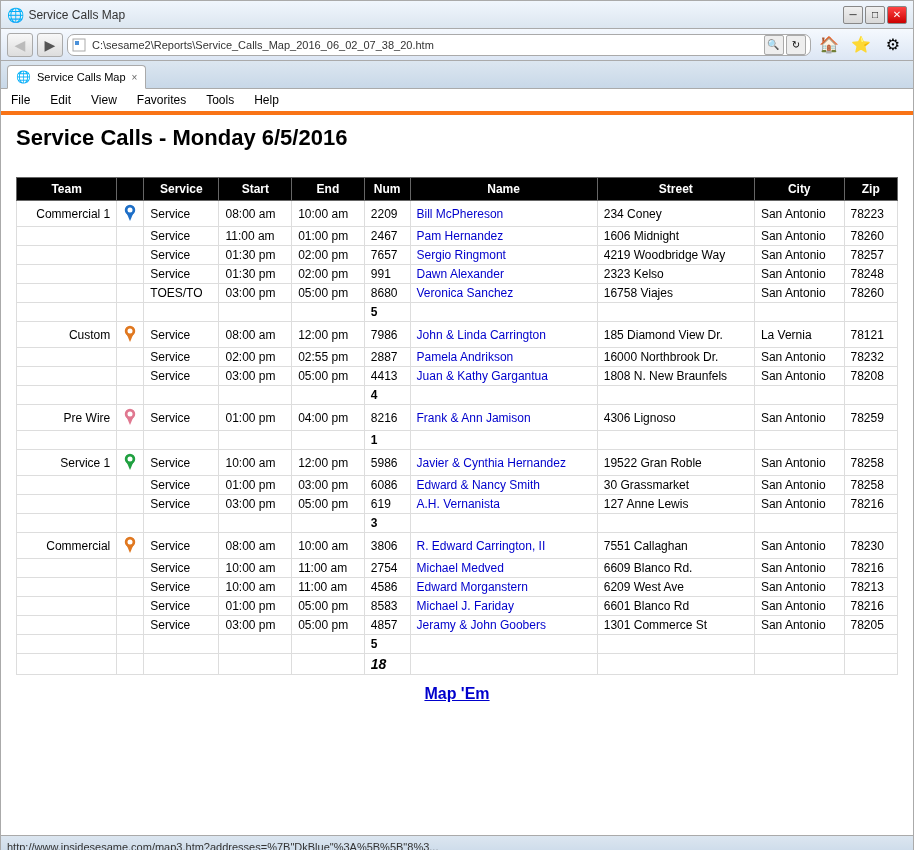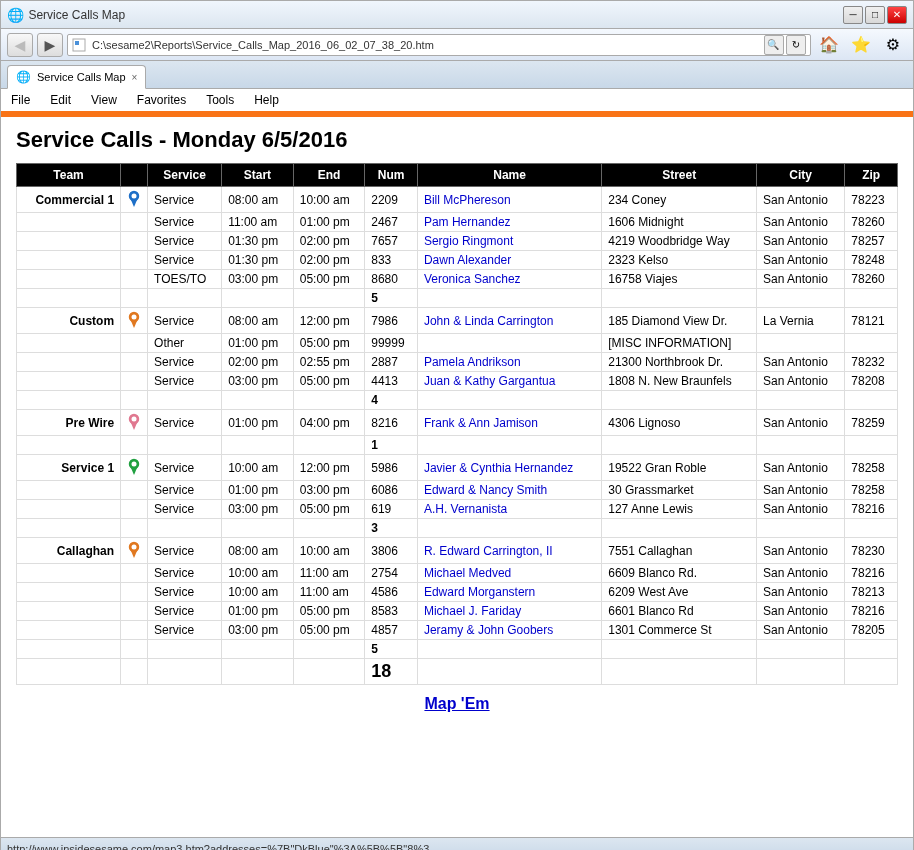--- a/index.html
+++ b/index.html
@@ -13,47 +13,47 @@
     .window-controls { display: flex; gap: 2px; }
     .win-btn { width: 20px; height: 18px; border: 1px solid #888; border-radius: 2px; font-size: 10px; display: flex; align-items: center; justify-content: center; cursor: pointer; }
     .win-min { background: linear-gradient(to bottom, #f0f0f0, #d8d8d8); }
     .win-max { background: linear-gradient(to bottom, #f0f0f0, #d8d8d8); }
     .win-close { background: linear-gradient(to bottom, #f44, #c00); color: white; }
 
     
     .nav-bar { background: linear-gradient(to bottom, #f5f9fe, #dce6f4); padding: 3px 6px; display: flex; align-items: center; gap: 4px; border-bottom: 1px solid #aaa; height: 32px; }
     .nav-btn { width: 26px; height: 24px; background: linear-gradient(to bottom, #f8f8f8, #ddd); border: 1px solid #aaa; border-radius: 3px; display: flex; align-items: center; justify-content: center; cursor: pointer; font-size: 14px; color: #555; }
     .nav-btn.disabled { color: #bbb; }
-    .address-bar { flex: 1; display: flex; align-items: center; border: 1px solid #aaa; background: white; height: 22px; padding: 0 4px; border-radius: 2px; }
+    .address-bar { flex: 1; display: flex; align-items: center; border: 1px solid #aaa; background: white; height: 22px; padding: 0 4px; border-radius: 7px; }
     .address-icon { width: 16px; height: 16px; margin-right: 4px; display: flex; align-items: center; }
     .address-text { font-size: 11px; color: #333; flex: 1; }
     .address-search { display: flex; gap: 2px; }
     .addr-btn { width: 20px; height: 20px; background: #eee; border: 1px solid #aaa; border-radius: 2px; font-size: 10px; display: flex; align-items: center; justify-content: center; cursor: pointer; }
 
     
     .tab-bar { background: linear-gradient(to bottom, #dce6f0, #c8d8e8); padding: 4px 6px 0; display: flex; align-items: flex-end; gap: 2px; border-bottom: 1px solid #aaa; }
     .tab { background: linear-gradient(to bottom, #f5f9ff, #dce6f0); border: 1px solid #aaa; border-bottom: none; border-radius: 4px 4px 0 0; padding: 3px 8px; font-size: 11px; display: flex; align-items: center; gap: 6px; cursor: pointer; height: 24px; }
     .tab.active { background: white; border-bottom: 1px solid white; margin-bottom: -1px; }
     .tab-close { font-size: 10px; color: #666; cursor: pointer; }
 
     
-    .menu-bar { background: white; padding: 2px 4px; display: flex; gap: 8px; border-bottom: 6px solid #f97316; }
+    .menu-bar { background: white; padding: 2px 4px; display: flex; gap: 8px; border-bottom: 4px solid #f97316; }
     .menu-item { padding: 2px 6px; font-size: 12px; cursor: pointer; }
     .tool-btn { width: 28px; height: 26px; background: transparent; border: 1px solid transparent; border-radius: 2px; display: flex; align-items: center; justify-content: center; cursor: pointer; font-size: 16px; }
 
     
     .content { background: white; padding: 10px 15px; min-height: 720px; }
 
-    .page-title { font-size: 22px; font-weight: bold; margin-bottom: 10px; color: #000; }
+    .page-title { font-size: 22px; font-weight: bold; margin-bottom: 26px; color: #000; }
 
     
     table { border-collapse: collapse; width: 100%; font-size: 12px; }
     th { background: #000; color: white; padding: 4px 6px; text-align: center; font-size: 12px; border: 1px solid #666; }
     td { padding: 2px 6px; border: 1px solid #ddd; vertical-align: middle; }
-    td.team-cell { font-weight: bold; text-align: right; white-space: nowrap; }
+    td.team-cell { font-weight: normal; text-align: right; white-space: nowrap; }
     td.num-cell { text-align: left; }
     td.link-cell { color: #0000cc; cursor: pointer; }
     tr.count-row td { border-top: 1px solid #ccc; }
 
     .map-em-link { display: block; text-align: center; margin-top: 10px; font-size: 16px; font-weight: bold; color: #0000cc; text-decoration: underline; cursor: pointer; }
 
     
     .status-bar { background: linear-gradient(to bottom, #dce6f0, #c8d8e8); padding: 2px 6px; font-size: 11px; color: #333; border-top: 1px solid #aaa; height: 22px; display: flex; align-items: center; }
   </style>
 </head>
@@ -169,21 +169,21 @@
             <td>4219 Woodbridge Way</td>
             <td>San Antonio</td>
             <td>78257</td>
           </tr>
           <tr>
             <td class="team-cell"></td>
             <td style="text-align: center;"></td>
             <td>Service</td>
             <td>01:30 pm</td>
             <td>02:00 pm</td>
-            <td class="num-cell">833</td>
+            <td class="num-cell">991</td>
             <td class="link-cell">Dawn Alexander</td>
             <td>2323 Kelso</td>
             <td>San Antonio</td>
             <td>78248</td>
           </tr>
           <tr>
             <td class="team-cell"></td>
             <td style="text-align: center;"></td>
             <td>TOES/TO</td>
             <td>03:00 pm</td>
@@ -218,38 +218,26 @@
             <td>12:00 pm</td>
             <td class="num-cell">7986</td>
             <td class="link-cell">John &amp; Linda Carrington</td>
             <td>185 Diamond View Dr.</td>
             <td>La Vernia</td>
             <td>78121</td>
           </tr>
           <tr>
             <td class="team-cell"></td>
             <td style="text-align: center;"></td>
-            <td>Other</td>
-            <td>01:00 pm</td>
-            <td>05:00 pm</td>
-            <td class="num-cell">99999</td>
-            <td class="link-cell"></td>
-            <td>[MISC INFORMATION]</td>
-            <td></td>
-            <td></td>
-          </tr>
-          <tr>
-            <td class="team-cell"></td>
-            <td style="text-align: center;"></td>
             <td>Service</td>
             <td>02:00 pm</td>
             <td>02:55 pm</td>
             <td class="num-cell">2887</td>
             <td class="link-cell">Pamela Andrikson</td>
-            <td>21300 Northbrook Dr.</td>
+            <td>16000 Northbrook Dr.</td>
             <td>San Antonio</td>
             <td>78232</td>
           </tr>
           <tr>
             <td class="team-cell"></td>
             <td style="text-align: center;"></td>
             <td>Service</td>
             <td>03:00 pm</td>
             <td>05:00 pm</td>
             <td class="num-cell">4413</td>
@@ -344,21 +332,21 @@
             <td></td>
             <td></td>
             <td></td>
             <td class="num-cell" style="font-weight: bold;">3</td>
             <td></td>
             <td></td>
             <td></td>
             <td></td>
           </tr>
           <tr>
-            <td class="team-cell">Callaghan</td>
+            <td class="team-cell">Commercial</td>
             <td style="text-align: center;"><svg width="14" height="18" viewBox="0 0 14 18">
                 <ellipse cx="7" cy="7" rx="6" ry="6" fill="#e07820" stroke="white" stroke-width="1.5"></ellipse>
                 <polygon points="7,18 4,11 10,11" fill="#e07820"></polygon>
                 <circle cx="7" cy="7" r="2.5" fill="white"></circle>
               </svg></td>
             <td>Service</td>
             <td>08:00 am</td>
             <td>10:00 am</td>
             <td class="num-cell">3806</td>
             <td class="link-cell">R. Edward Carrington, II</td>
@@ -425,21 +413,21 @@
             <td></td>
             <td></td>
             <td></td>
           </tr>
           <tr>
             <td></td>
             <td></td>
             <td></td>
             <td></td>
             <td></td>
-            <td class="num-cell" style="font-weight: bold; font-size: 18px;">18</td>
+            <td class="num-cell" style="font-weight: bold; font-size: 14px; font-style: italic;">18</td>
             <td></td>
             <td></td>
             <td></td>
             <td></td>
           </tr>
         </tbody>
     </table>
 
     <div class="map-em-link">Map 'Em</div>
   </div>

